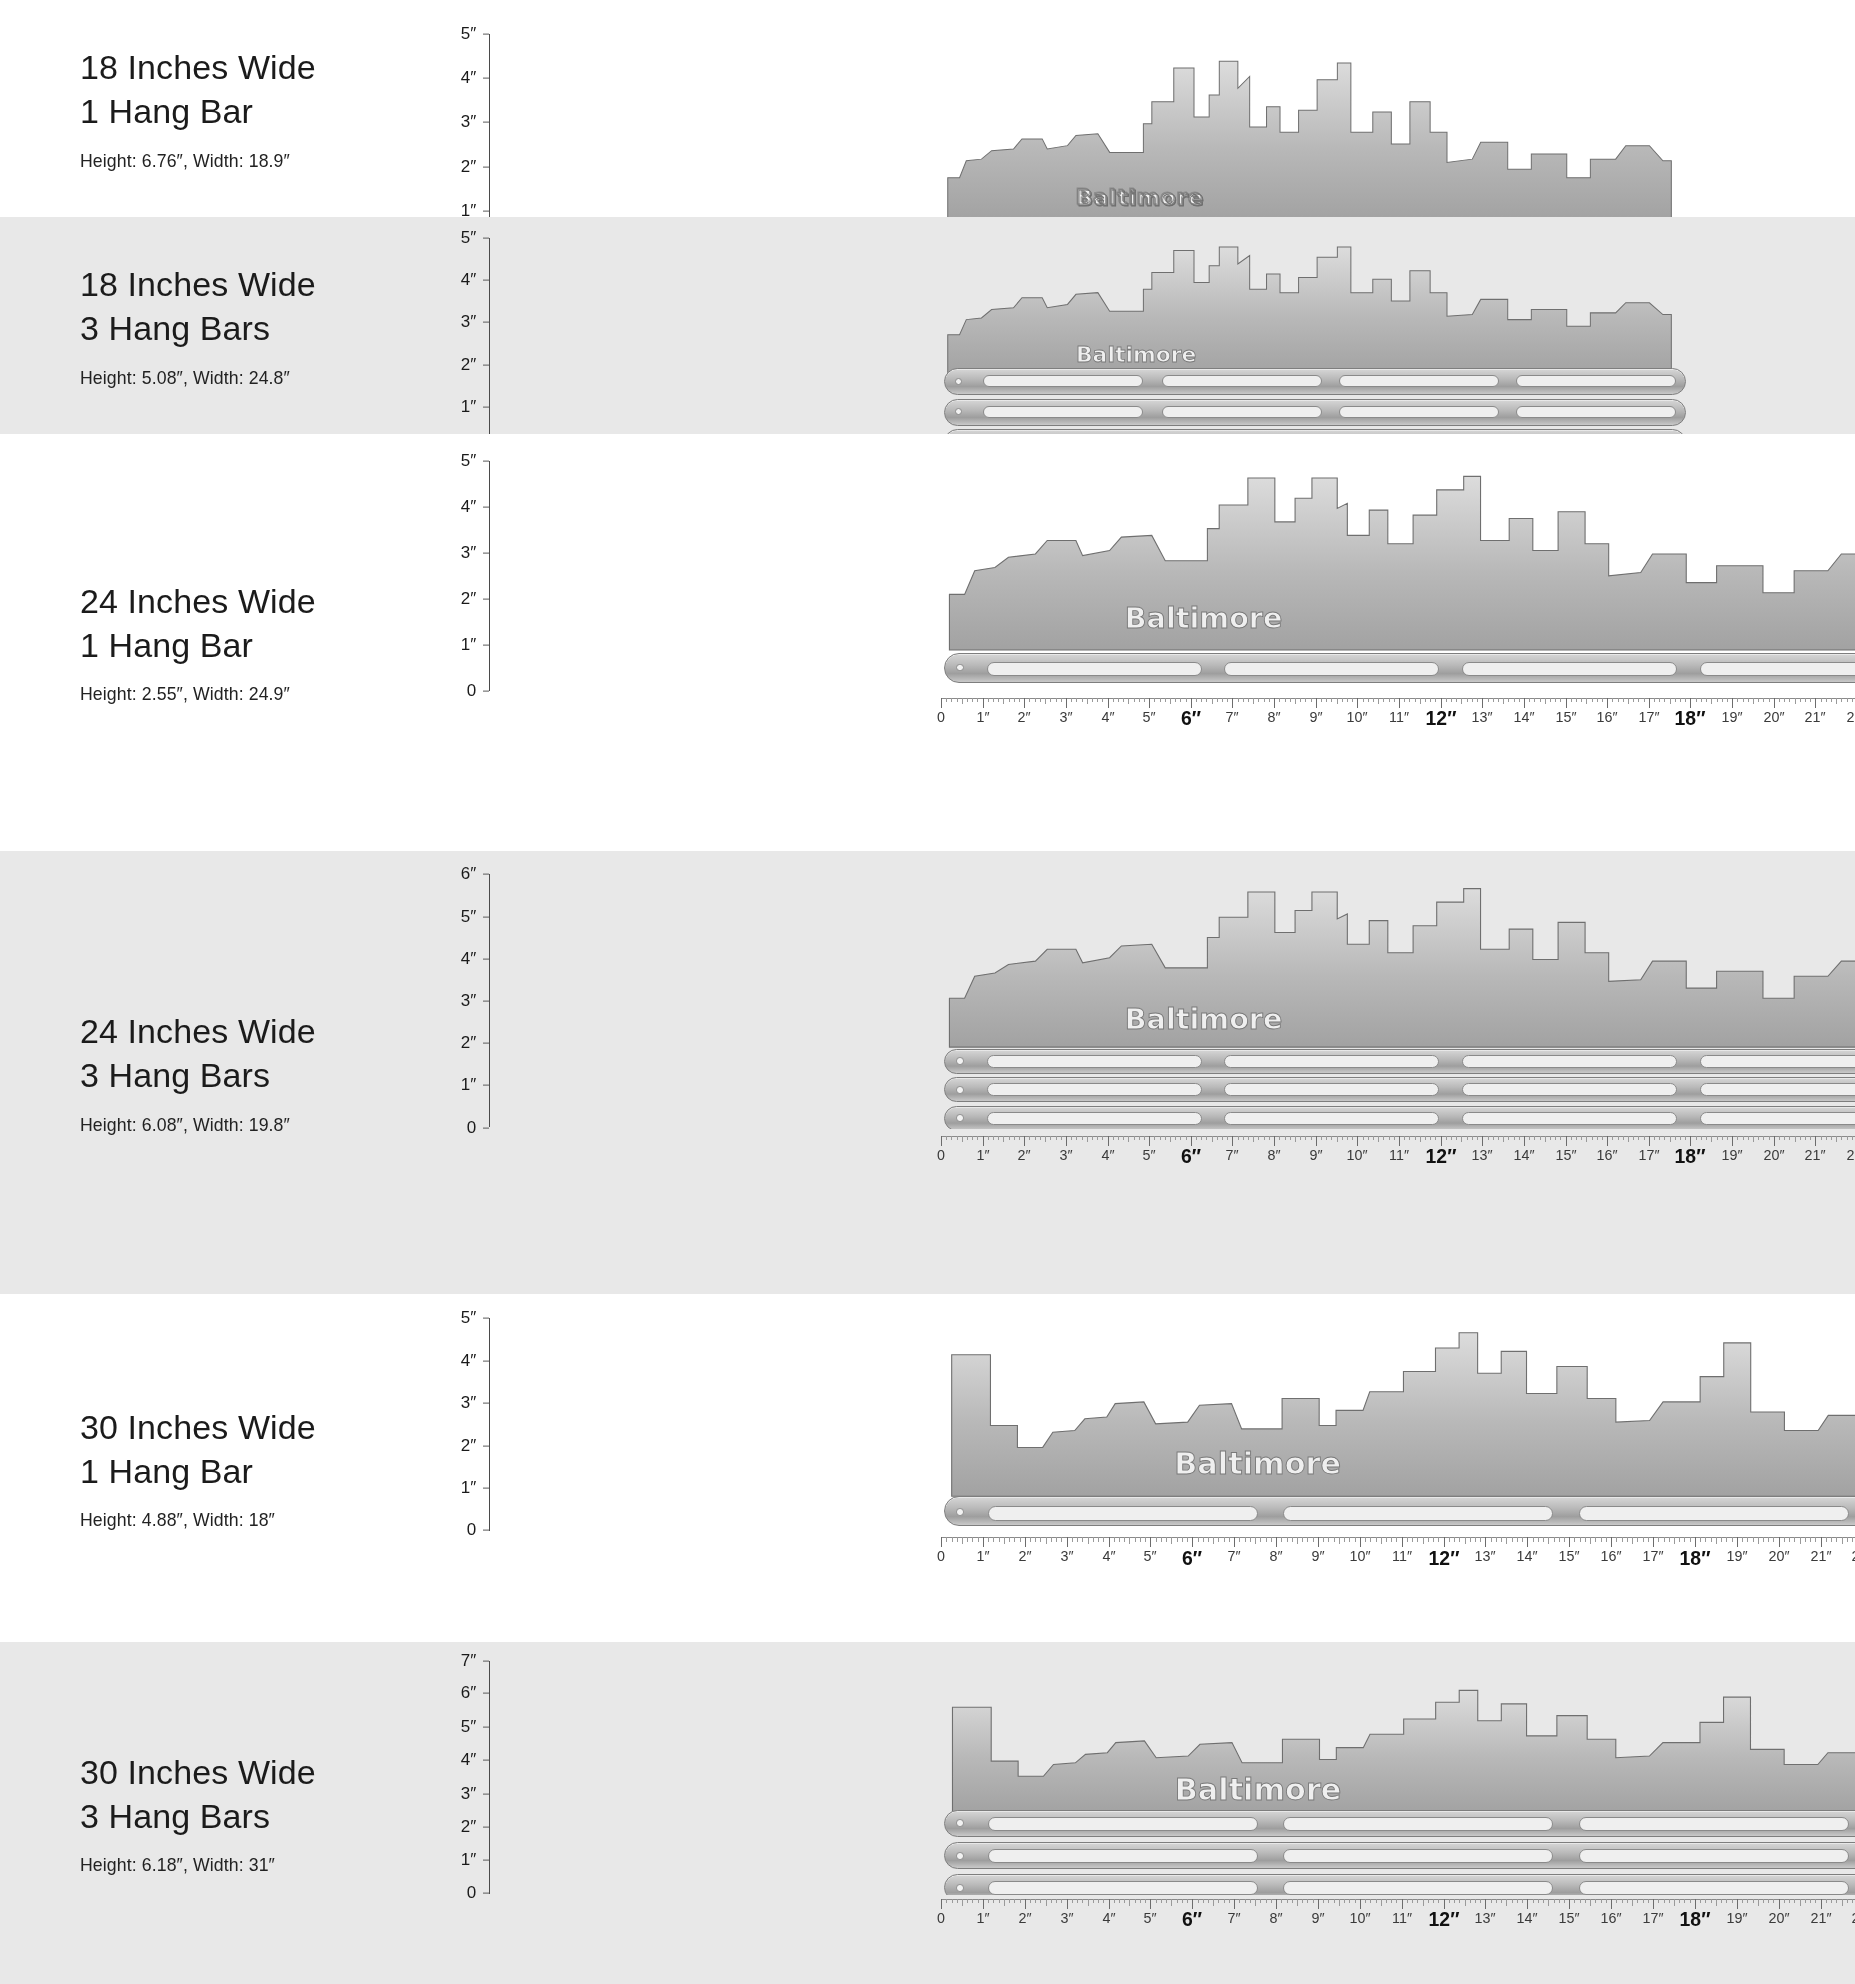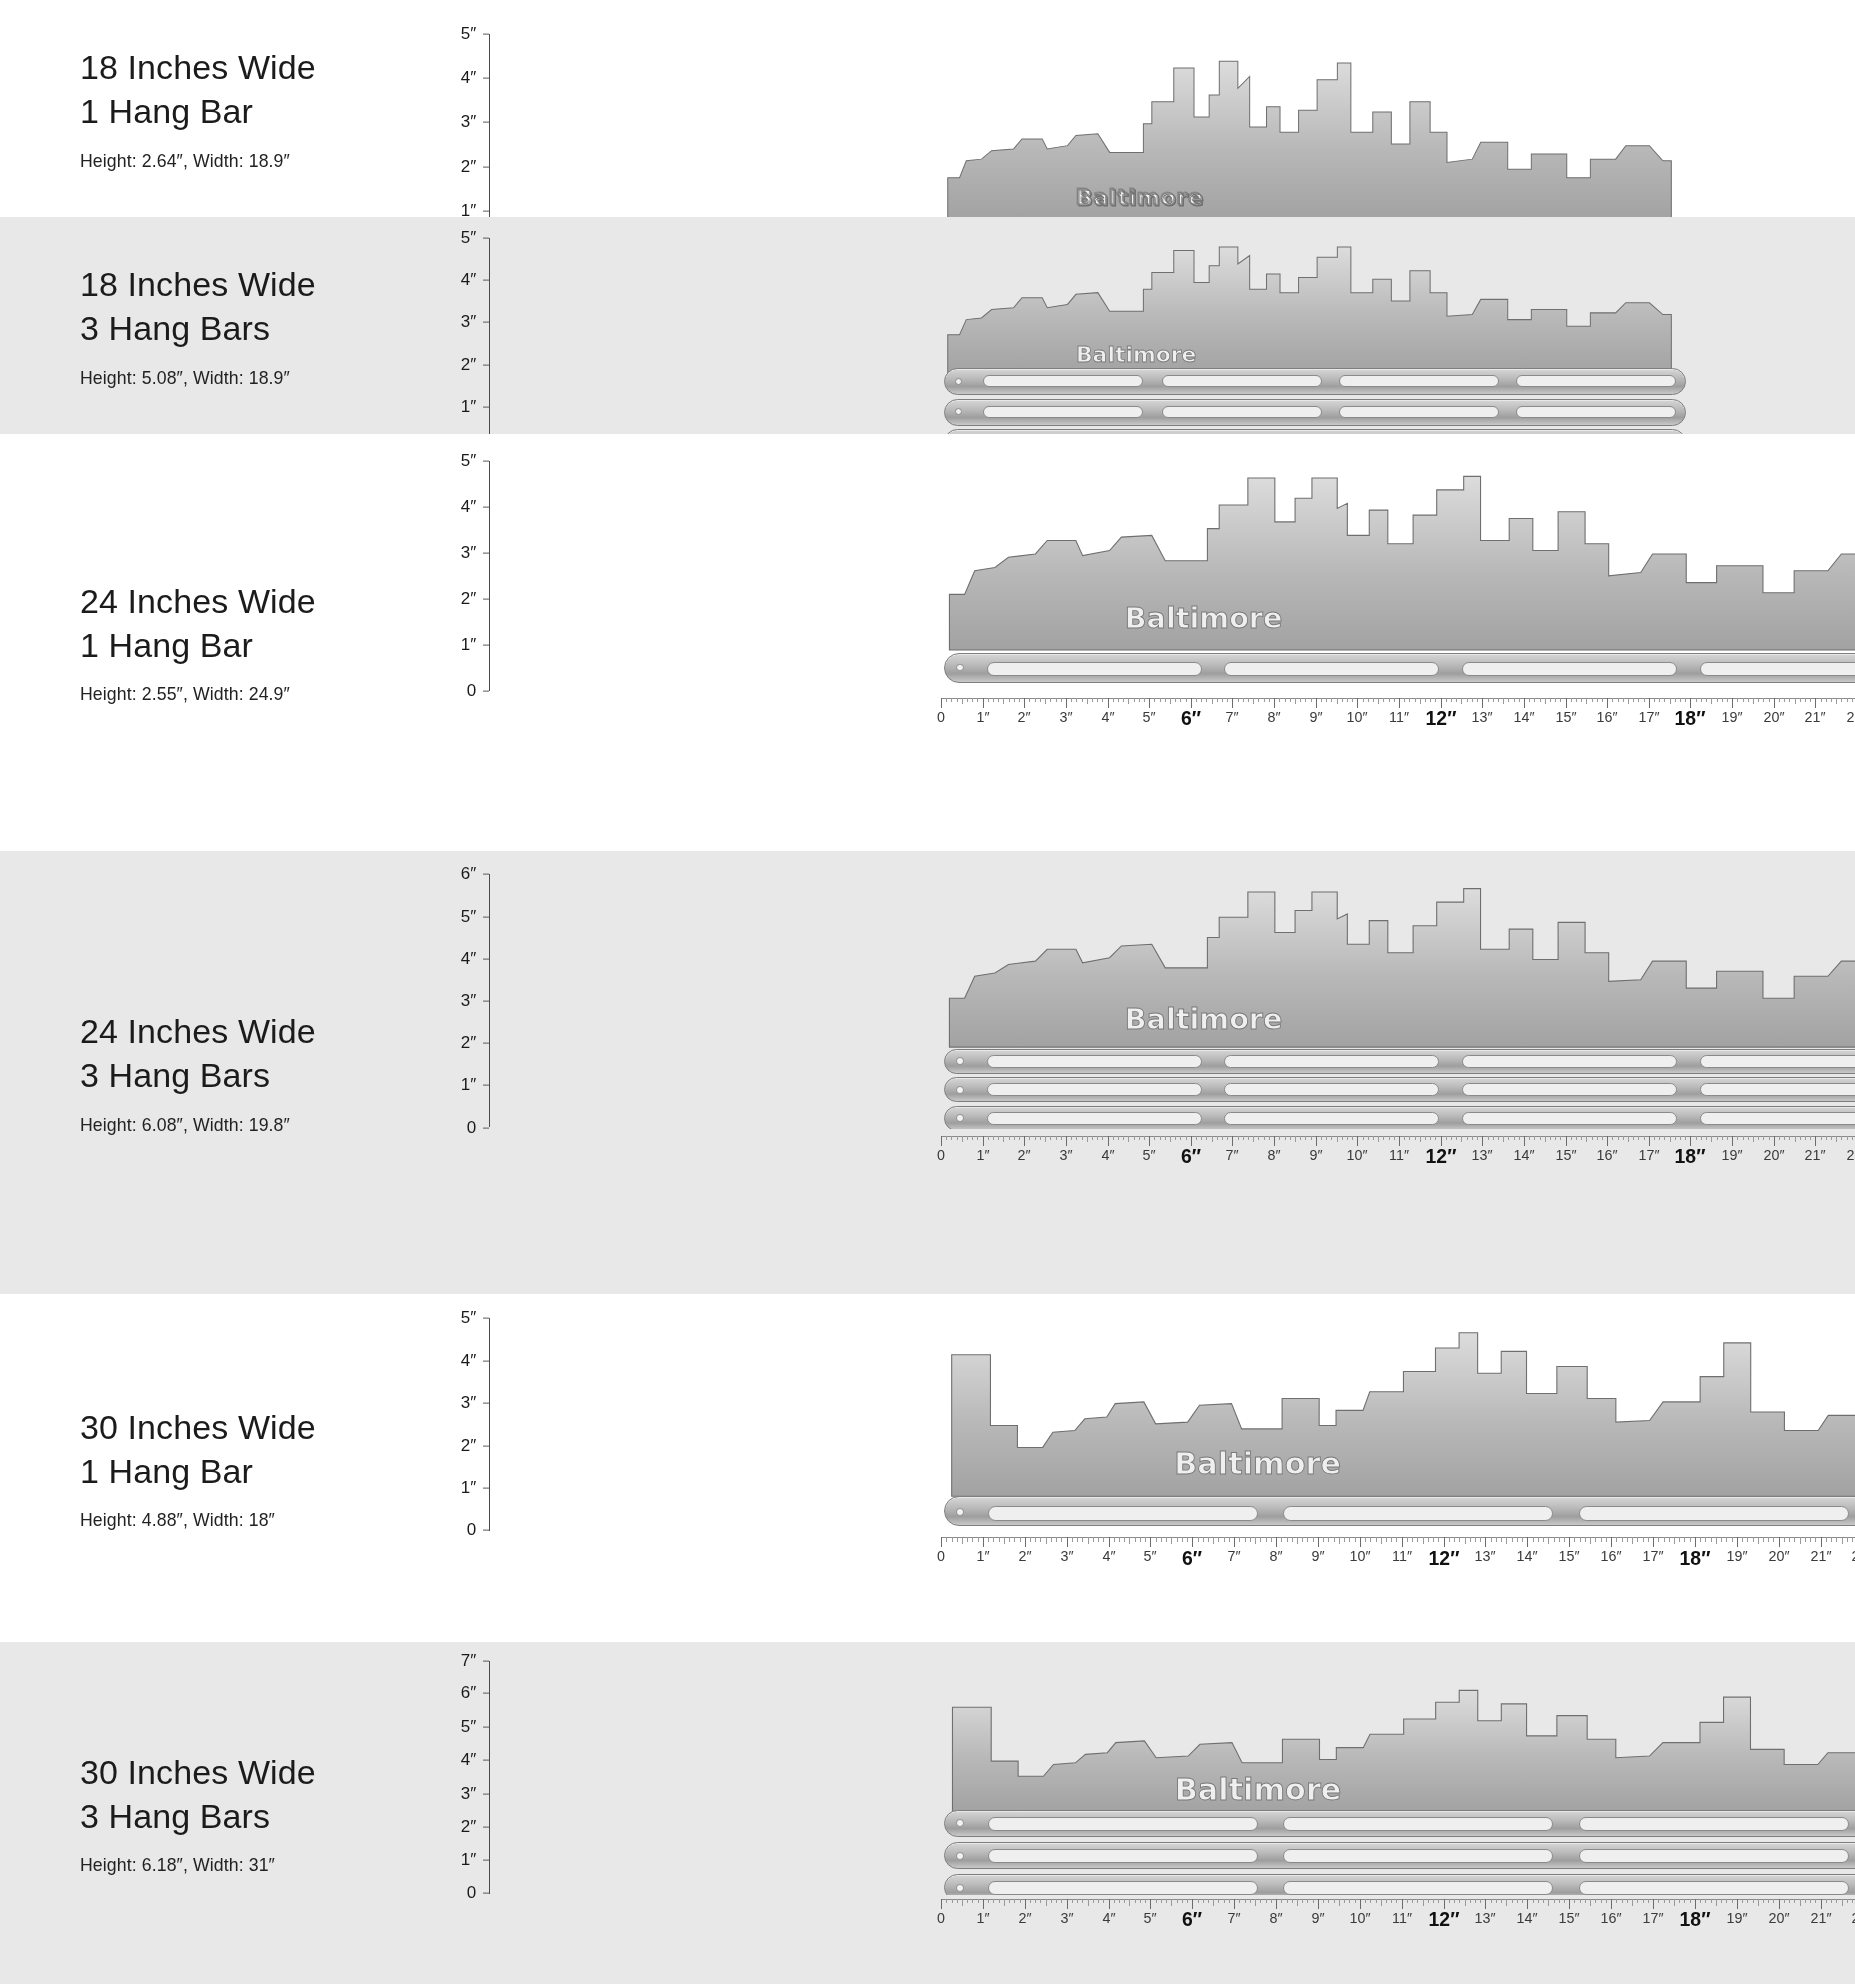--- a/index.html
+++ b/index.html
@@ -152,21 +152,21 @@
 <body>
 
 <div class="sheet">
 
   <div class="row plain" style="height:217px">
     <div class="label-col">
       <div class="title">
         <span>18 Inches Wide</span><br>
         <span>1 Hang Bar</span>
       </div>
-      <div class="dims">Height: 2.64″,  Width: 18.9″</div>
+      <div class="dims">Height: 6.76″,  Width: 18.9″</div>
     </div>
     <div class="fig-col">
       <div class="chart">
 
         <div class="yaxis">
           <div class="vaxis" style="top:34px;height:222px;"></div>
           <div class="ytick" style="top:256px">0</div>
           <div class="yline" style="top:256px"></div>
           <div class="ytick" style="top:211px">1″</div>
           <div class="yline" style="top:211px"></div>
@@ -374,21 +374,21 @@
       </div>
     </div>
   </div>
 
   <div class="row alt" style="height:217px">
     <div class="label-col">
       <div class="title">
         <span>18 Inches Wide</span><br>
         <span>3 Hang Bars</span>
       </div>
-      <div class="dims">Height: 5.08″,  Width: 18.9″</div>
+      <div class="dims">Height: 5.08″,  Width: 24.8″</div>
     </div>
     <div class="fig-col">
       <div class="chart">
         <div class="yaxis">
           <div class="vaxis" style="top:21px;height:211px;"></div>
           <div class="ytick" style="top:232px">0</div>
             <div class="yline" style="top:232px"></div>
           <div class="ytick" style="top:190px">1″</div>
             <div class="yline" style="top:190px"></div>
           <div class="ytick" style="top:148px">2″</div>

